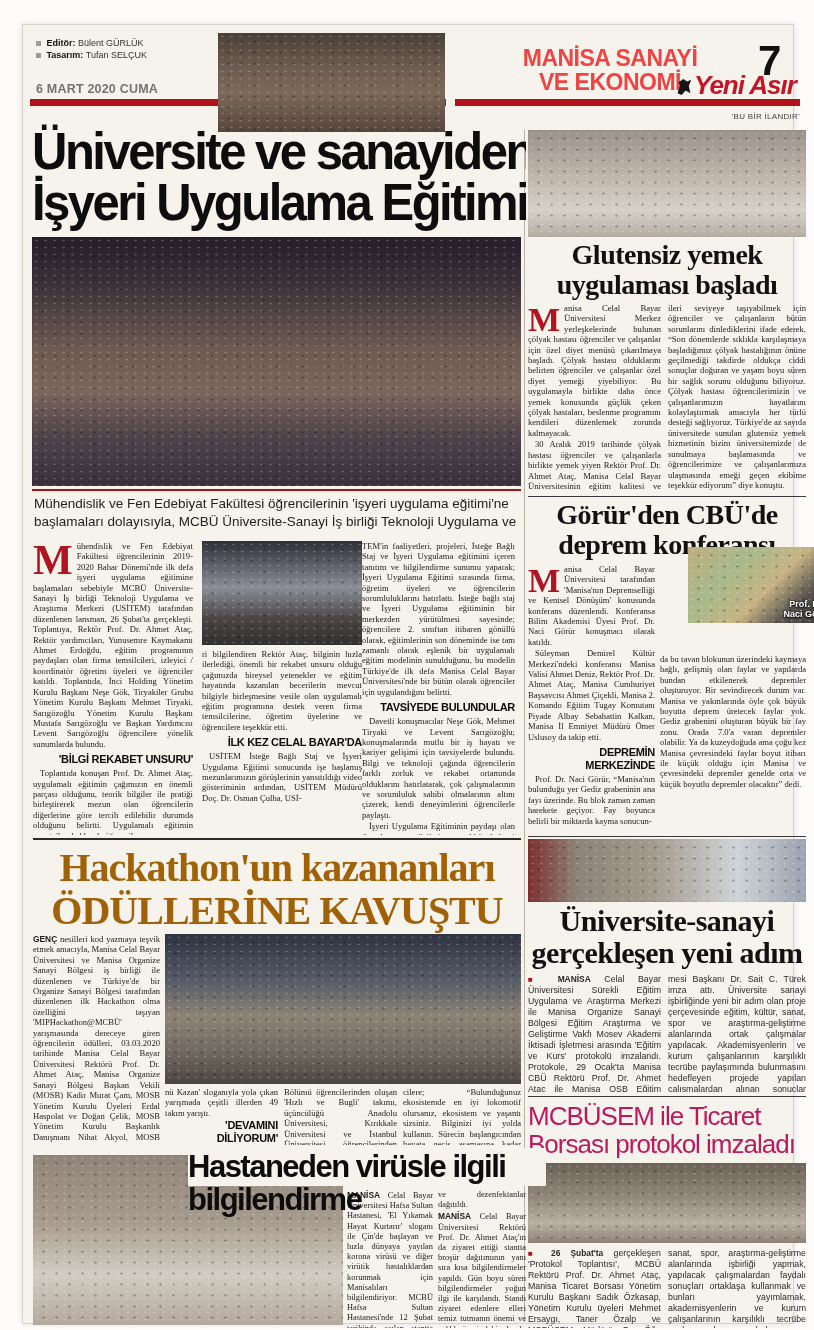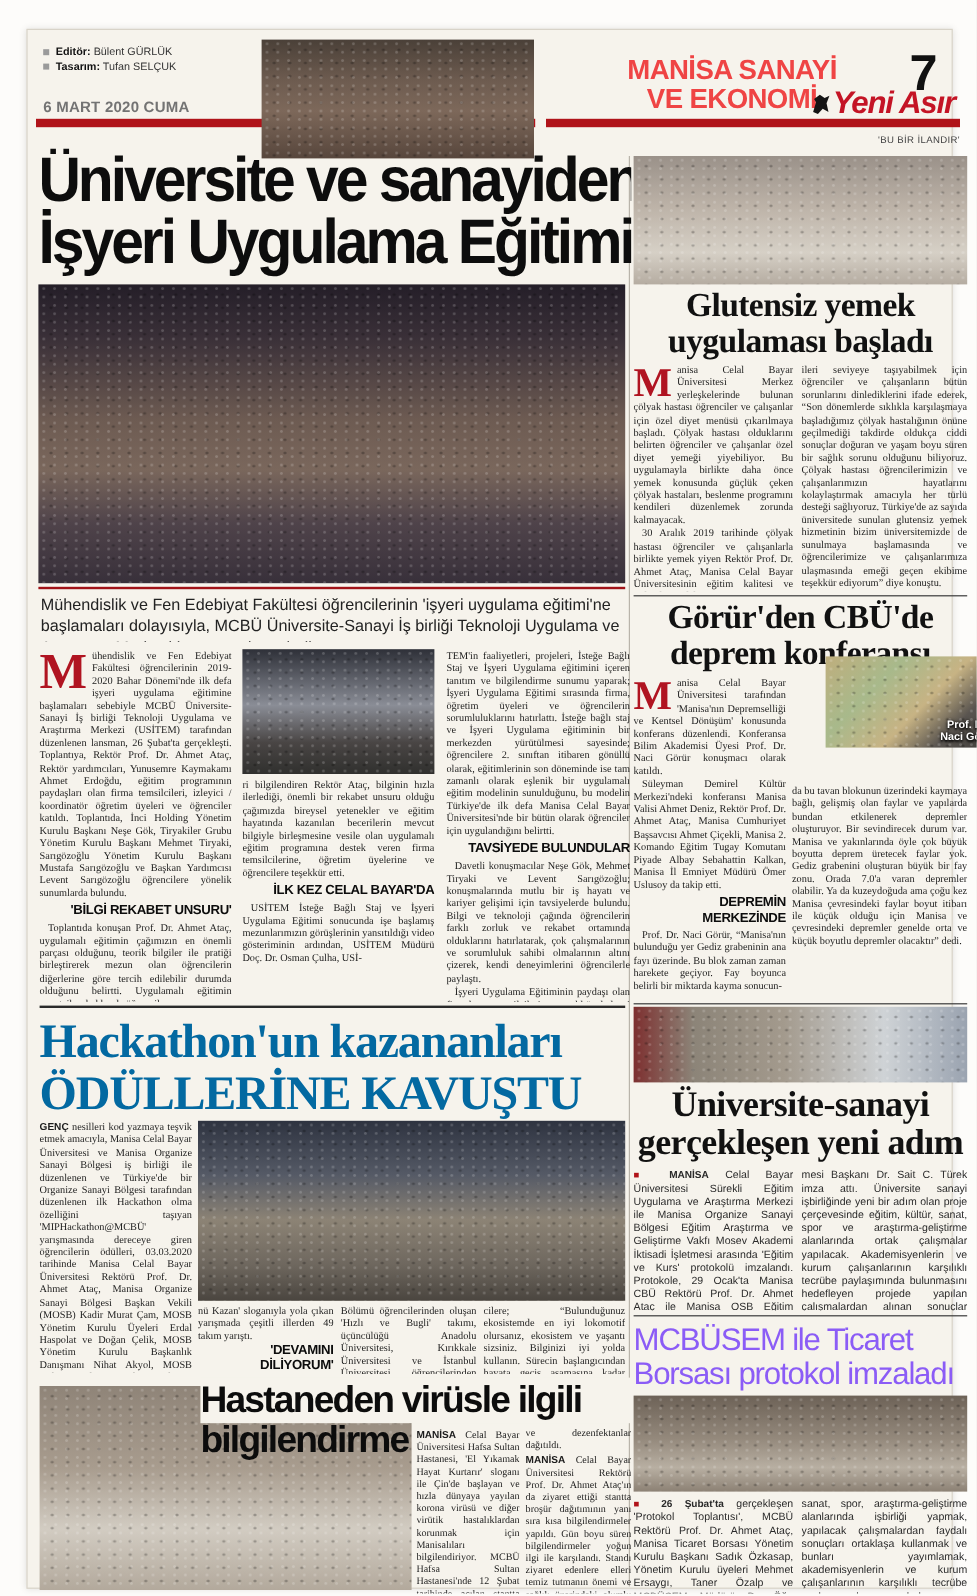--- a/index.html
+++ b/index.html
@@ -37,22 +37,22 @@
   .brand{font:bold italic 26px/26px "Liberation Sans",sans-serif;color:#c41425;letter-spacing:-1px;}
   .brand-emblem{display:inline-block;width:16px;height:18px;background:#151515;vertical-align:-2px;
     clip-path:polygon(10% 85%,25% 40%,15% 25%,45% 5%,70% 20%,95% 10%,80% 45%,90% 85%,60% 70%,35% 95%);margin-right:2px;}
   .ad-notice{font:8px "Liberation Sans",sans-serif;color:#444;letter-spacing:.3px;}
   
   .hl-main{font:bold 49px/51px "Liberation Sans",sans-serif;color:#0d0d0d;letter-spacing:-2.5px;
     transform:scaleY(1.07);transform-origin:top left;white-space:nowrap;}
   .hl-serif{font-family:"Liberation Serif",serif;font-weight:bold;color:#111;text-align:center;}
   .hl-28{font-size:28px;line-height:30px;letter-spacing:-.5px;}
   .hl-30{font-size:30px;line-height:32px;letter-spacing:-.5px;}
-  .hl-hack{font:bold 40px/43px "Liberation Serif",serif;color:#0369a1;letter-spacing:-1px;}
-  .hl-mcb{font:26px/28px "Liberation Sans",sans-serif;color:#8b5cf6;letter-spacing:-1px;}
+  .hl-hack{font:bold 40px/43px "Liberation Serif",serif;color:#a16207;text-align:center;letter-spacing:-1px;}
+  .hl-mcb{font:26px/28px "Liberation Sans",sans-serif;color:#be185d;letter-spacing:-1px;}
   .hl-hosp{font:bold 31px/33px "Liberation Sans",sans-serif;color:#0c0c0c;letter-spacing:-1.5px;
     background:#f6f3ec;}
   
   .lede{font:13.5px/18px "Liberation Sans",sans-serif;color:#222;}
   .col{position:absolute;overflow:hidden;text-align:justify;}
   .serif-body{font:8.6px/10.4px "Liberation Serif",serif;color:#1c1c1c;}
   .serif-body p{margin:0 0 1px;text-indent:7px;}
   .serif-body p.noindent{text-indent:0;}
   .sans-body{font:8.8px/11px "Liberation Sans",sans-serif;color:#2a2a2a;}
   .sans-body p{margin:0;}
@@ -117,21 +117,21 @@
     <p><span>Toplantıda konuşan Prof. Dr. Ahmet Ataç, uygulamalı eğitimin çağımızın en önemli parçası olduğunu, teorik bilgiler ile pratiği birleştirerek mezun olan öğrencilerin diğerlerine göre tercih edilebilir durumda olduğunu belirtti. Uygulamalı eğitimin avantajları hakkında öğrencile-</span></p>
   </div>
 
   <div class="photo ph-inset" style="left:202px;top:541px;width:160px;height:104px;"></div>
   <div class="col serif-body" style="left:202px;top:649px;width:160px;height:186px;">
     <p class="noindent"><span>ri bilgilendiren Rektör Ataç, bilginin hızla ilerlediği, önemli bir rekabet unsuru olduğu çağımızda bireysel yetenekler ve eğitim hayatında kazanılan becerilerin mevcut bilgiyle birleşmesine vesile olan uygulamalı eğitim programına destek veren firma temsilcilerine, öğretim üyelerine ve öğrencilere teşekkür etti.</span></p>
     <div class="subhead">İLK KEZ CELAL BAYAR'DA</div>
     <p><span>USİTEM İsteğe Bağlı Staj ve İşyeri Uygulama Eğitimi sonucunda işe başlamış mezunlarımızın görüşlerinin yansıtıldığı video gösteriminin ardından, USİTEM Müdürü Doç. Dr. Osman Çulha, USİ-</span></p>
   </div>
 
-  <div class="col serif-body" style="left:372px;top:541px;width:153px;height:294px;">
+  <div class="col serif-body" style="left:362px;top:541px;width:153px;height:294px;">
     <p class="noindent"><span>TEM'in faaliyetleri, projeleri, İsteğe Bağlı Staj ve İşyeri Uygulama eğitimini içeren tanıtım ve bilgilendirme sunumu yaparak; İşyeri Uygulama Eğitimi sırasında firma, öğretim üyeleri ve öğrencilerin sorumluluklarını hatırlattı. İsteğe bağlı staj ve İşyeri Uygulama eğitiminin bir merkezden yürütülmesi sayesinde; öğrencilere 2. sınıftan itibaren gönüllü olarak, eğitimlerinin son döneminde ise tam zamanlı olarak eşlenik bir uygulamalı eğitim modelinin sunulduğunu, bu modelin Türkiye'de ilk defa Manisa Celal Bayar Üniversitesi'nde bir bütün olarak öğrenciler için uygulandığını belirtti.</span></p>
     <div class="subhead">TAVSİYEDE BULUNDULAR</div>
     <p><span>Davetli konuşmacılar Neşe Gök, Mehmet Tiryaki ve Levent Sarıgözoğlu; konuşmalarında mutlu bir iş hayatı ve kariyer gelişimi için tavsiyelerde bulundu. Bilgi ve teknoloji çağında öğrencilerin farklı zorluk ve rekabet ortamında olduklarını hatırlatarak, çok çalışmalarının ve sorumluluk sahibi olmalarının altını çizerek, kendi deneyimlerini öğrencilerle paylaştı.</span></p>
     <p><span>İşyeri Uygulama Eğitiminin paydaşı olan firmaların temsilcilerine, teşekkür belgesi takdim edilerek program sona erdi.</span></p>
   </div>
 
   <div class="abs rule-dark" style="left:33px;top:838px;width:488px;"></div>
 
   <div class="photo ph-gluten" style="left:528px;top:130px;width:278px;height:107px;"></div>
   <div class="abs hl-serif hl-28" style="left:528px;top:240px;width:278px;">
@@ -211,21 +211,21 @@
   </div>
   <div class="photo ph-mcb" style="left:528px;top:1163px;width:278px;height:80px;"></div>
   <div class="col sans-body" style="left:528px;top:1248px;width:133px;height:80px;">
     <p><span class="redsq">■</span> <span class="lead-bold">26 Şubat'ta</span> <span>gerçekleşen 'Protokol Toplantısı', MCBÜ Rektörü Prof. Dr. Ahmet Ataç, Manisa Ticaret Borsası Yönetim Kurulu Başkanı Sadık Özkasap, Yönetim Kurulu üyeleri Mehmet Ersaygı, Taner Özalp ve MCBÜSEM Müdürü Dr. Öğr. Üyesi Gülenaz Selçuk'un katılımıyla gerçekleşti. Rektör Ataç ve Özkasap'ın imzaladığı işbirliği protokol kapsamında, eğitim, kültür,</span></p>
   </div>
   <div class="col sans-body" style="left:668px;top:1248px;width:138px;height:80px;">
     <p><span>sanat, spor, araştırma-geliştirme alanlarında işbirliği yapmak, yapılacak çalışmalardan faydalı sonuçları ortaklaşa kullanmak ve bunları yayımlamak, akademisyenlerin ve kurum çalışanlarının karşılıklı tecrübe paylaşımında bulunmasına yardımcı olmanın yanı sıra ortaya çıkacak ürünlerin ve fikri çıktıların yasal düzeyde korunmasını sağlamak üzere iki kurum anlaştı.</span></p>
   </div>
 
   <div class="photo ph-hosp" style="left:33px;top:1155px;width:310px;height:170px;"></div>
-  <div class="abs hl-hosp" style="left:167px;top:1148px;width:358px;height:36px;z-index:4;padding-top:2px;">Hastaneden virüsle ilgili bilgilendirme</div>
+  <div class="abs hl-hosp" style="left:188px;top:1148px;width:358px;height:36px;z-index:4;padding-top:2px;">Hastaneden virüsle ilgili bilgilendirme</div>
   <div class="col serif-body" style="left:347px;top:1190px;width:86px;height:138px;font-size:8.4px;line-height:10.2px;">
     <p class="noindent"><span class="lead-bold">MANİSA</span> <span>Celal Bayar Üniversitesi Hafsa Sultan Hastanesi, 'El Yıkamak Hayat Kurtarır' sloganı ile Çin'de başlayan ve hızla dünyaya yayılan korona virüsü ve diğer virütik hastalıklardan korunmak için Manisalıları bilgilendiriyor. MCBÜ Hafsa Sultan Hastanesi'nde 12 Şubat tarihinde açılan stantta korona virüsünü anlatan broşürler</span></p>
   </div>
   <div class="col serif-body" style="left:438px;top:1190px;width:88px;height:138px;font-size:8.4px;line-height:10.2px;">
     <p class="noindent"><span>ve dezenfektanlar dağıtıldı.</span></p>
     <p class="noindent"><span class="lead-bold">MANİSA</span> <span>Celal Bayar Üniversitesi Rektörü Prof. Dr. Ahmet Ataç'ın da ziyaret ettiği stantta broşür dağıtımının yanı sıra kısa bilgilendirmeler yapıldı. Gün boyu süren bilgilendirmeler yoğun ilgi ile karşılandı. Standı ziyaret edenlere elleri temiz tutmanın önemi ve sağlık üzerindeki olumlu etkileri anlatıldı.</span></p>
   </div>
 </div>
 
 </body></html>

